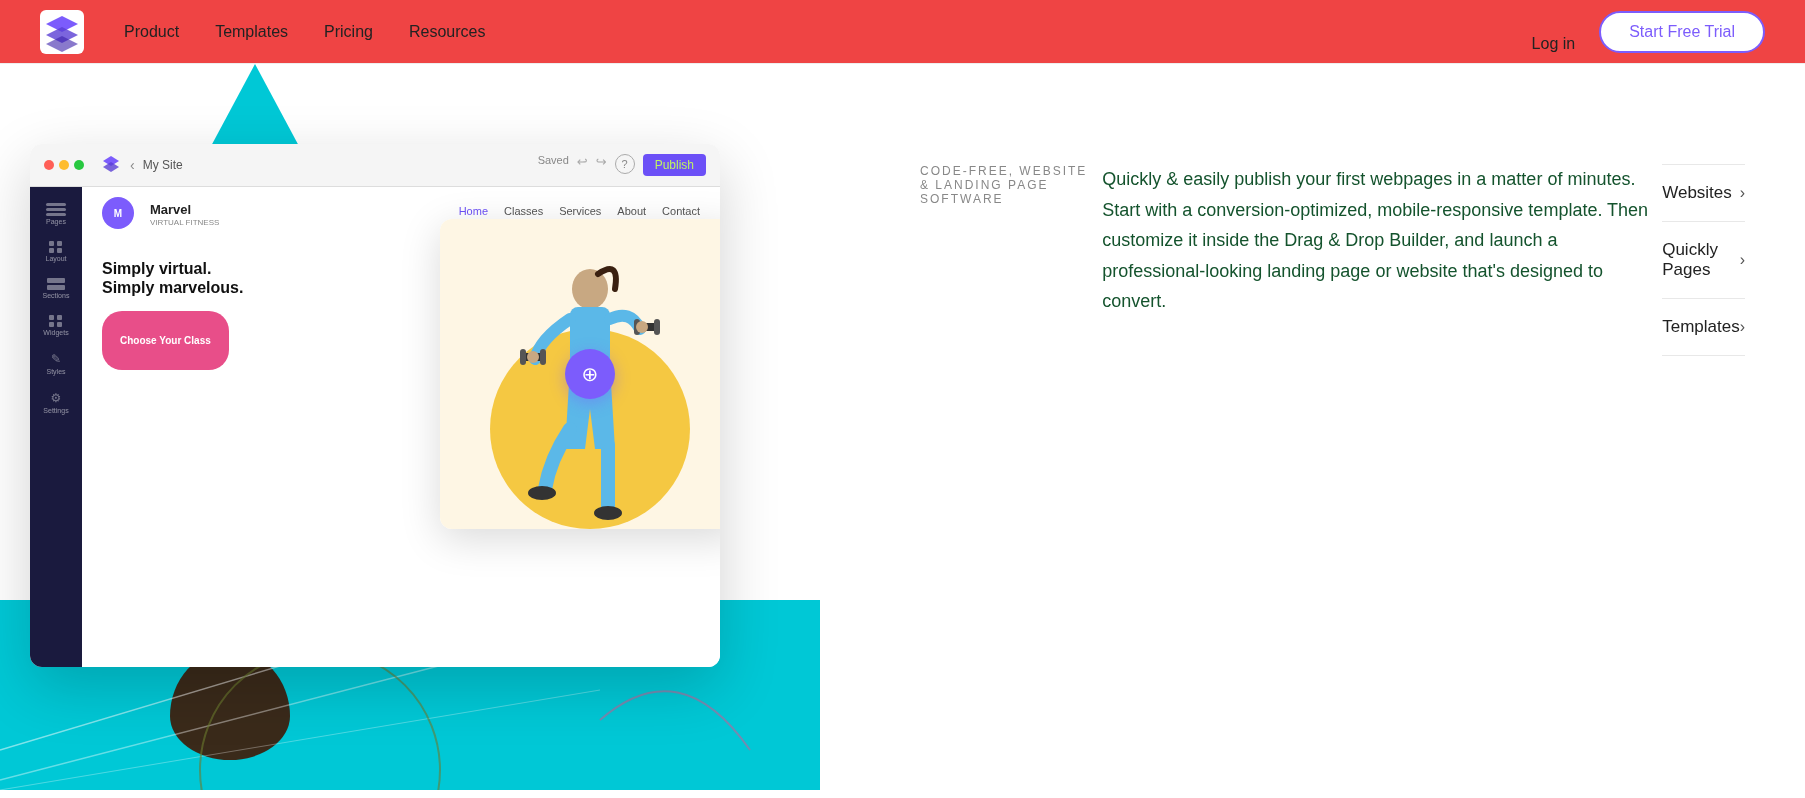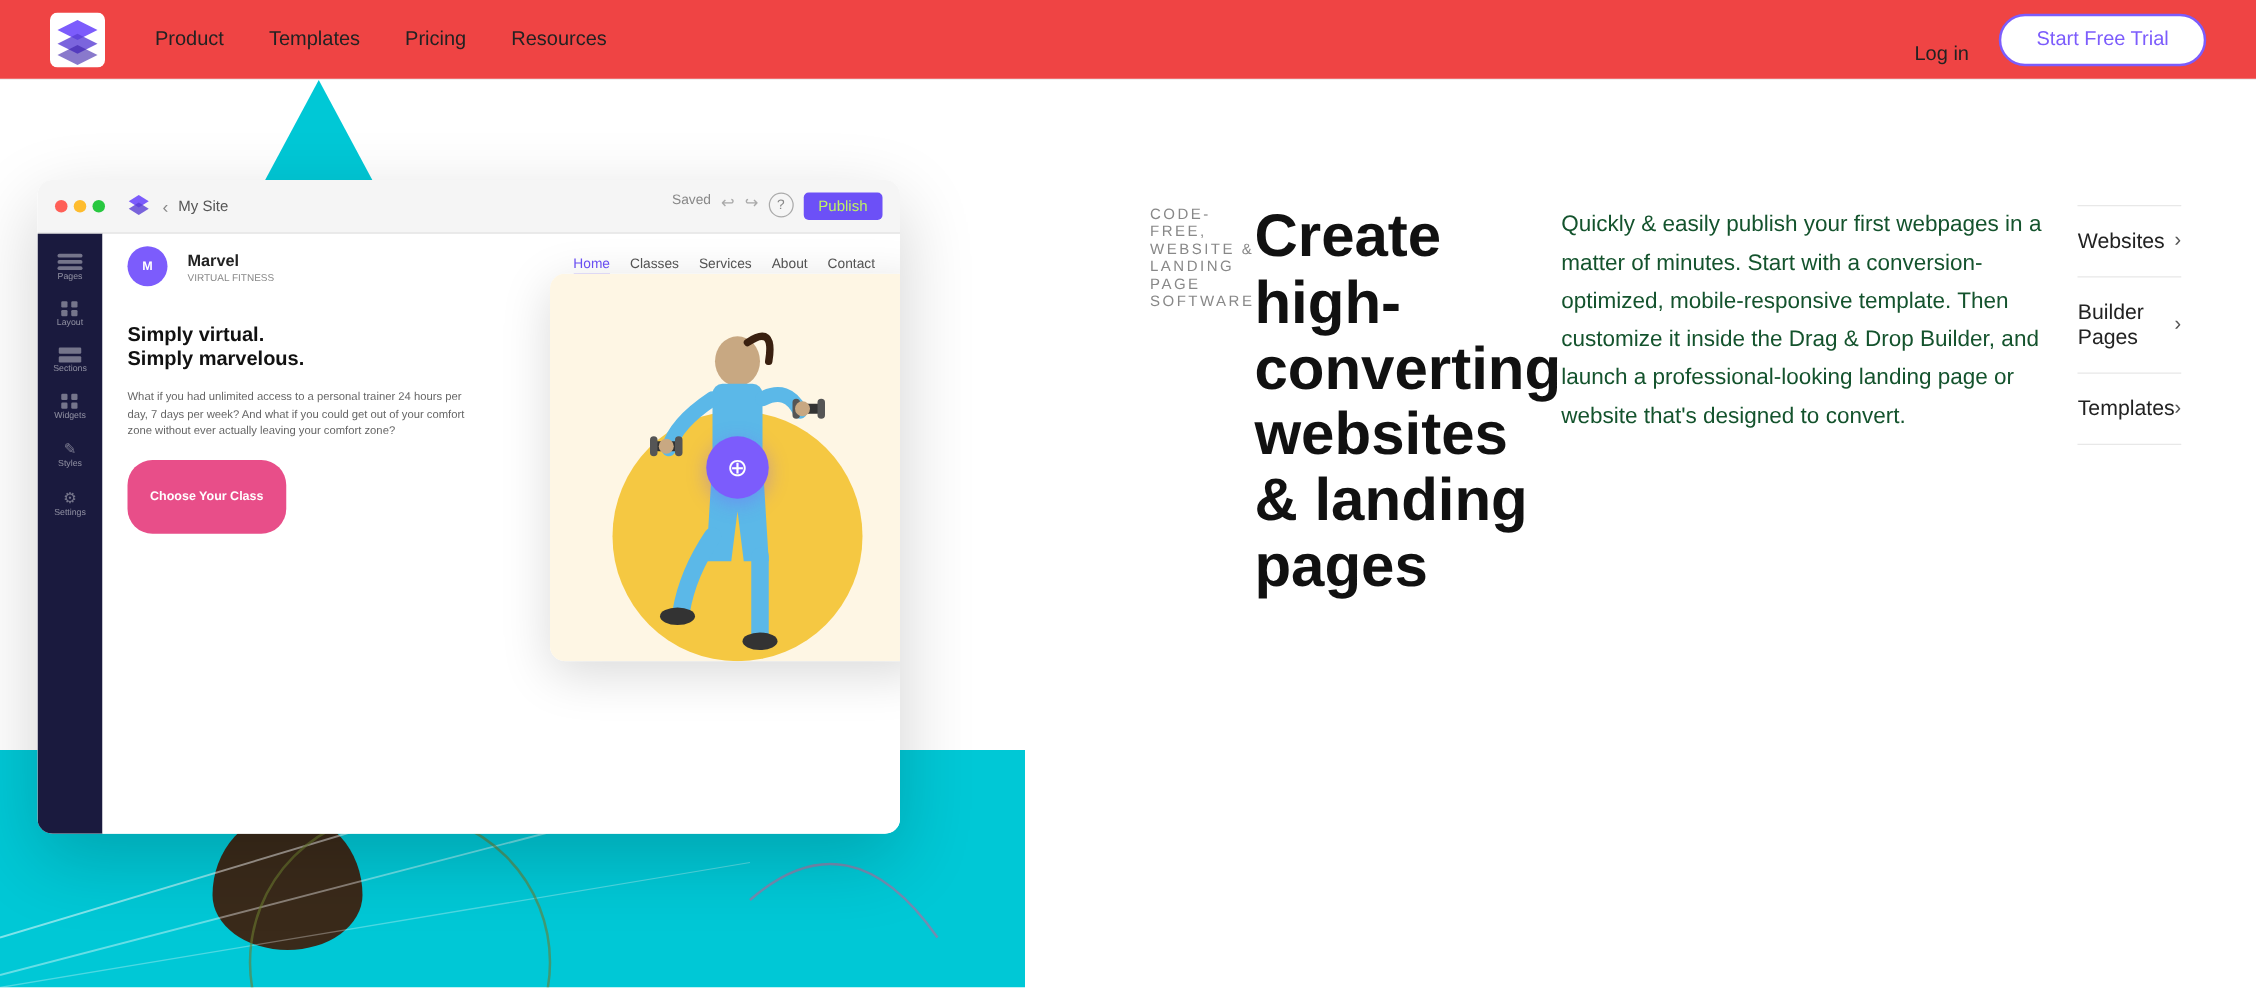--- a/index.html
+++ b/index.html
@@ -582,21 +582,20 @@
               <span class="preview-menu-item">Contact</span>
             </div>
           </div>
 
           <div class="preview-hero">
             <div class="preview-hero-text">
               <div class="preview-hero-title">
                 <span>Simply virtual.</span><br>
                 <span>Simply marvelous.</span>
               </div>
-              <div class="preview-hero-desc">What if you had unlimited access to a personal trainer 24 hours per day, 7 days per week? And what if you could get out of your comfort zone without ever actually leaving your comfort zone?</div>
               <button class="preview-cta-btn">Choose Your Class</button>
             </div>
 
             <div style="position:relative;width:300px;flex-shrink:0;">
               <div class="floating-card">
                 <div class="floating-card-inner">
 
                   <div class="floating-circle-bg"></div>
 
                   <div class="drag-handle">⊕</div>
@@ -637,29 +636,28 @@
               </div>
             </div>
           </div>
         </div>
       </div>
     </div>
   </div>
 
   <div class="right-section">
     <p class="eyebrow">CODE-FREE, WEBSITE &amp; LANDING PAGE SOFTWARE</p>
-    <h1 class="hero-title">Create high-converting websites &amp; landing pages</h1>
     <p class="hero-desc">Quickly &amp; easily publish your first webpages in a matter of minutes. Start with a conversion-optimized, mobile-responsive template. Then customize it inside the Drag &amp; Drop Builder, and launch a professional-looking landing page or website that's designed to convert.</p>
     <div class="feature-links">
       <div class="feature-link">
         <span>Websites</span>
         <span class="chevron">›</span>
       </div>
       <div class="feature-link">
-        <span>Builder Pages</span>
+        <span>Quickly Pages</span>
         <span class="chevron">›</span>
       </div>
       <div class="feature-link">
         <span>Templates</span>
         <span class="chevron">›</span>
       </div>
     </div>
   </div>
 
 </div>

